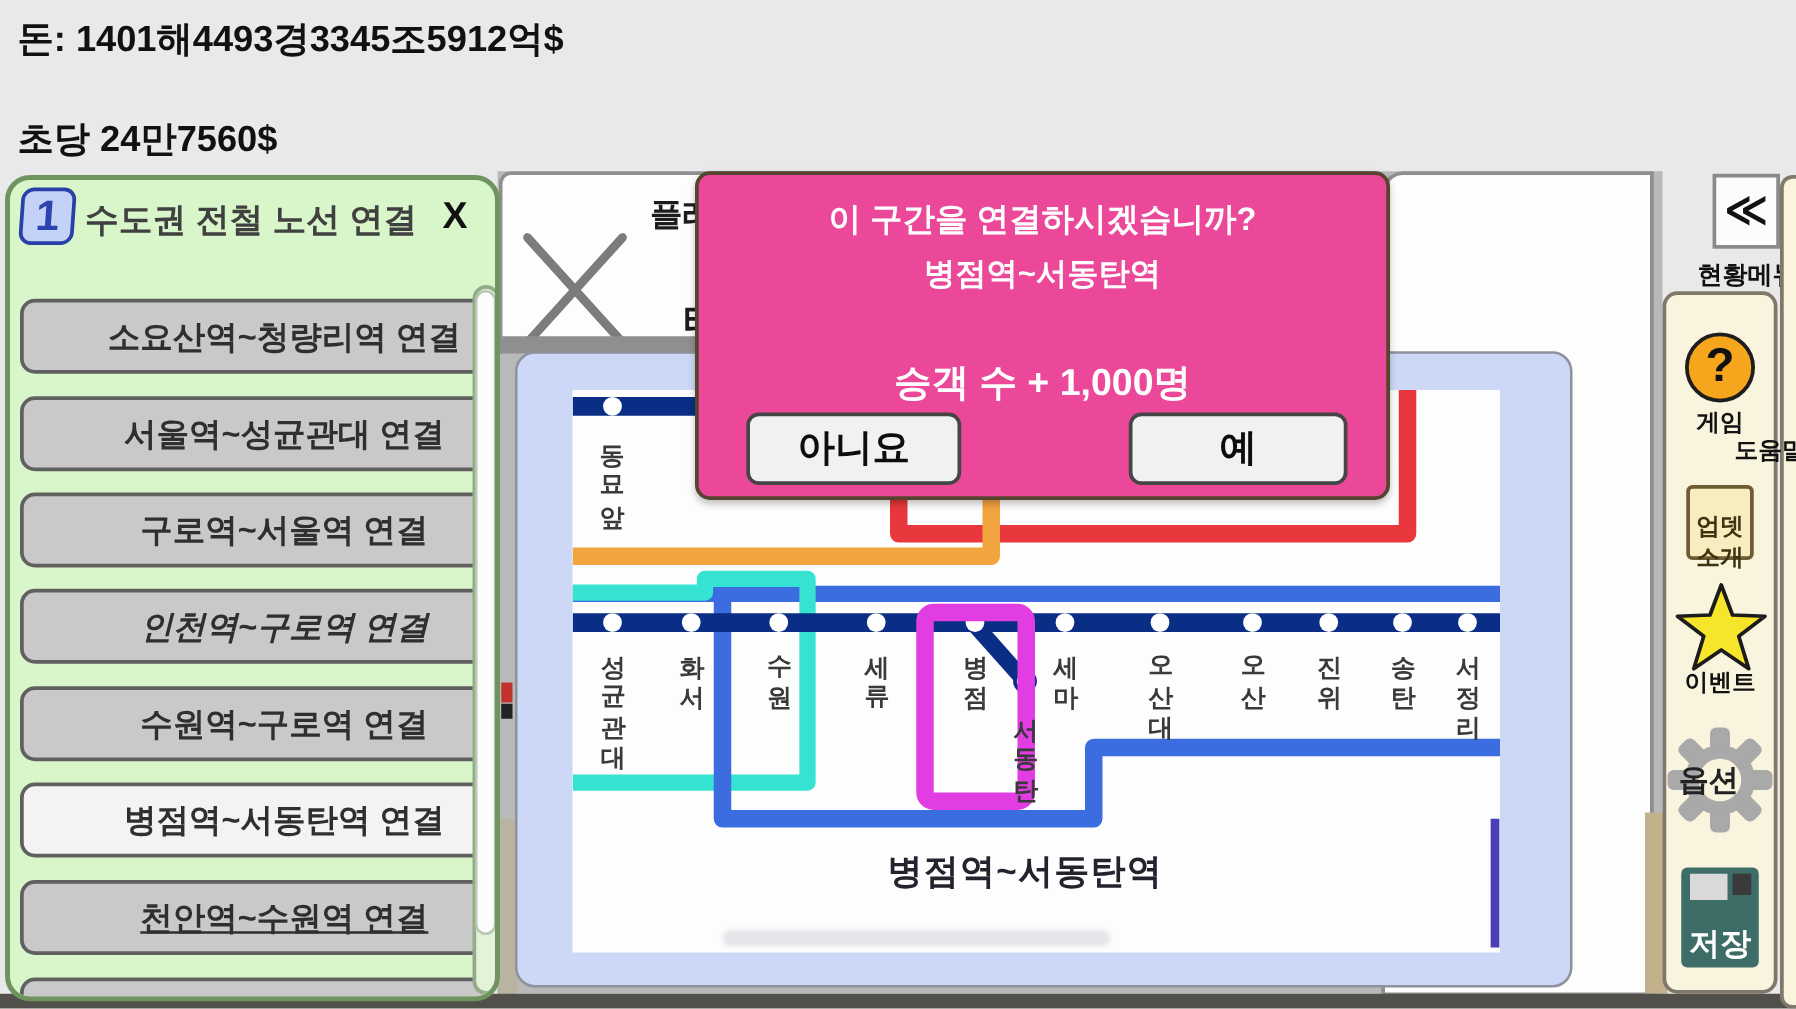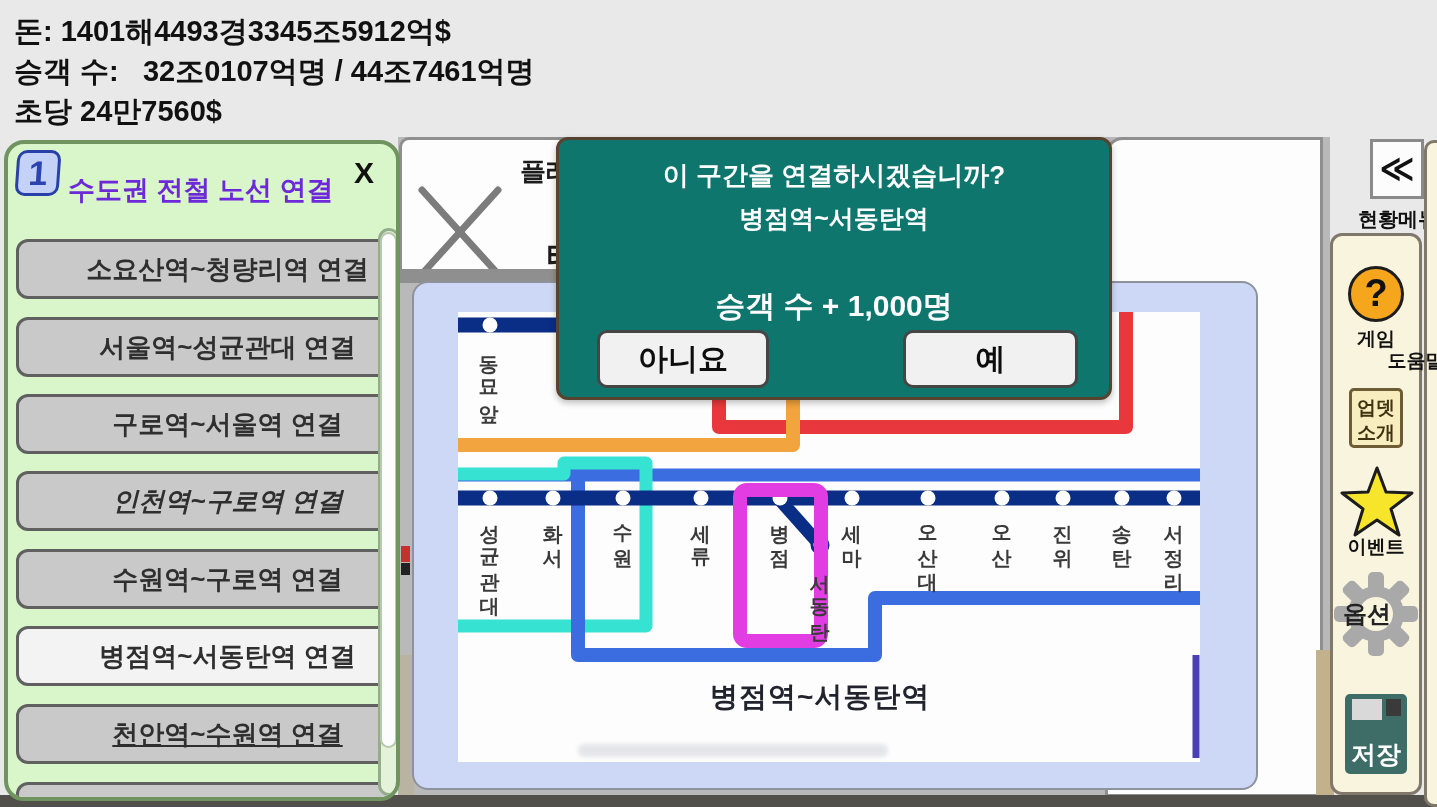--- a/index.html
+++ b/index.html
@@ -23,32 +23,32 @@
   
   #map-panel{left:412px;top:281px;width:846px;height:509px;background:#ccd8f6;
              border:2px solid #8d929c;border-radius:16px;z-index:10;box-sizing:border-box;}
   #map-inner{position:absolute;left:44px;top:29px;width:742px;height:450px;background:#fdfdfd;overflow:hidden;}
   .vlabel{position:absolute;writing-mode:vertical-rl;text-orientation:upright;
           font-size:20px;font-weight:700;color:#3a3a3a;letter-spacing:4px;line-height:22px;}
   .plabel{position:absolute;font-size:20px;font-weight:700;color:#3a3a3a;}
   #map-section-label{position:absolute;left:252px;top:366px;font-size:28px;font-weight:800;color:#23232e;letter-spacing:1px;}
   #ghost-text{position:absolute;left:120px;top:432px;width:310px;height:13px;background:#555a77;opacity:.14;filter:blur(2px);border-radius:6px;}
   
-  #dialog{left:556px;top:137px;width:556px;height:263px;background:#0f766e;border:3px solid #564430;
+  #dialog{left:556px;top:137px;width:556px;height:263px;background:#ec4899;border:3px solid #564430;
           border-radius:12px;z-index:20;box-sizing:border-box;box-shadow:0 3px 6px rgba(0,0,0,.25);}
   .dlg-line{position:absolute;left:0;width:100%;text-align:center;color:#fdfdfd;font-weight:800;}
   .dlg-btn{position:absolute;height:58px;background:#f1f1f1;border:3px solid #454545;border-radius:10px;
            font-size:30px;font-weight:800;color:#0d0d0d;text-align:center;line-height:52px;box-sizing:border-box;cursor:pointer;}
   
   #line-panel{left:4px;top:140px;width:396px;height:661px;background:#d8f6c9;border:4px solid #70945f;
               border-radius:20px;z-index:30;box-sizing:border-box;overflow:hidden;}
   #lp-badge{position:absolute;left:8px;top:6px;width:44px;height:46px;background:#c5d2f7;border:3px solid #2940a8;
             border-radius:10px;box-sizing:border-box;text-align:center;line-height:40px;
             font-size:34px;font-weight:800;color:#2c44b0;transform:skewX(-4deg);}
-  #lp-title{position:absolute;left:60px;top:28px;font-size:27px;font-weight:800;color:#6d28d9;}
+  #lp-title{position:absolute;left:60px;top:14px;font-size:27px;font-weight:800;color:#404040;}
   #lp-close{position:absolute;left:346px;top:12px;font-size:30px;font-weight:900;color:#111;cursor:pointer;}
   .lp-btn{position:absolute;left:8px;width:423px;height:60px;background:#c9c9c9;border:3px solid #606060;
           border-radius:12px;box-sizing:border-box;text-align:center;line-height:54px;
           font-size:26px;font-weight:800;color:#2f2f2f;cursor:pointer;}
   .lp-btn.hl{background:#f3f3f3;}
   #lp-track{position:absolute;left:370px;top:84px;width:22px;height:568px;background:#e4f2da;
             border:3px solid #93ac8a;border-radius:12px;box-sizing:border-box;}
   #lp-thumb{position:absolute;left:372px;top:88px;width:17px;height:516px;background:#fcfcfc;
             border:2px solid #b8c8af;border-radius:9px;box-sizing:border-box;cursor:pointer;}
   
@@ -57,36 +57,35 @@
   #menu-title{left:1358px;top:206px;width:79px;overflow:hidden;white-space:nowrap;font-size:20px;font-weight:800;color:#111;z-index:16;}
   #sidebar{left:1330px;top:233px;width:92px;height:562px;background:#f9f4de;border:3px solid #80786a;
            border-radius:12px;z-index:30;box-sizing:border-box;}
   #sidebar-sliver{left:1424px;top:140px;width:13px;height:667px;background:#f9f4de;border:3px solid #80786a;
                   border-right:none;border-radius:10px 0 0 10px;z-index:30;box-sizing:border-box;}
   .sb-label{position:absolute;width:100%;text-align:center;font-size:19px;font-weight:800;color:#111;line-height:22px;}
   #help-circle{position:absolute;left:15px;top:30px;width:56px;height:56px;background:#f6a61c;border:3px solid #1d1d1d;
                border-radius:50%;box-sizing:border-box;text-align:center;line-height:48px;font-size:38px;font-weight:900;color:#111;cursor:pointer;}
   #update-scroll{position:absolute;left:16px;top:152px;width:54px;height:60px;background:#f8edbe;border:3px solid #6e5c34;
                  border-radius:5px;box-sizing:border-box;text-align:center;font-size:19px;font-weight:800;color:#3f3412;
-                 line-height:25px;padding-top:4px;cursor:pointer;}
-  #gear-wrap{position:absolute;left:0px;top:332px;width:68px;height:92px;cursor:pointer;}
+                 line-height:25px;padding-top:18px;cursor:pointer;}
+  #gear-wrap{position:absolute;left:0px;top:342px;width:68px;height:92px;cursor:pointer;}
   #gear-label{position:absolute;width:100%;text-align:center;top:30px;font-size:24px;font-weight:800;color:#222;}
   #floppy{position:absolute;left:12px;top:458px;width:62px;height:80px;background:#3e6d68;border-radius:5px;cursor:pointer;}
   #floppy-shutter{position:absolute;left:7px;top:5px;width:30px;height:21px;background:#d9d9d9;}
   #floppy-notch{position:absolute;left:41px;top:5px;width:15px;height:17px;background:#3a3a3a;}
   #floppy-label{position:absolute;left:0;top:44px;width:100%;text-align:center;font-size:25px;font-weight:800;color:#fff;}
   #star-wrap{position:absolute;left:6px;top:230px;width:76px;height:74px;cursor:pointer;}
 </style>
 </head>
 <body>
 
 <div id="screen">
 
   <div class="status-line" style="top:12px;">돈: 1401해4493경3345조5912억$</div>
-  <div class="status-line" style="top:52px;">승객 수:   32조0107억명 / 44조7461억명</div>
   <div class="status-line" style="top:92px;">초당 24만7560$</div>
 
   <div class="abs" id="game-bg"></div>
 
   <div class="abs" id="backdrop-top">
     <div class="backdrop-text" style="left:118px;top:14px;font-size:26px;">플레</div>
     <svg class="abs" style="left:10px;top:42px;" width="96" height="96">
       <line x1="10" y1="8" x2="86" y2="92" stroke="#7c7c7c" stroke-width="7" stroke-linecap="round"></line>
       <line x1="86" y1="8" x2="10" y2="92" stroke="#7c7c7c" stroke-width="7" stroke-linecap="round"></line>
     </svg>

